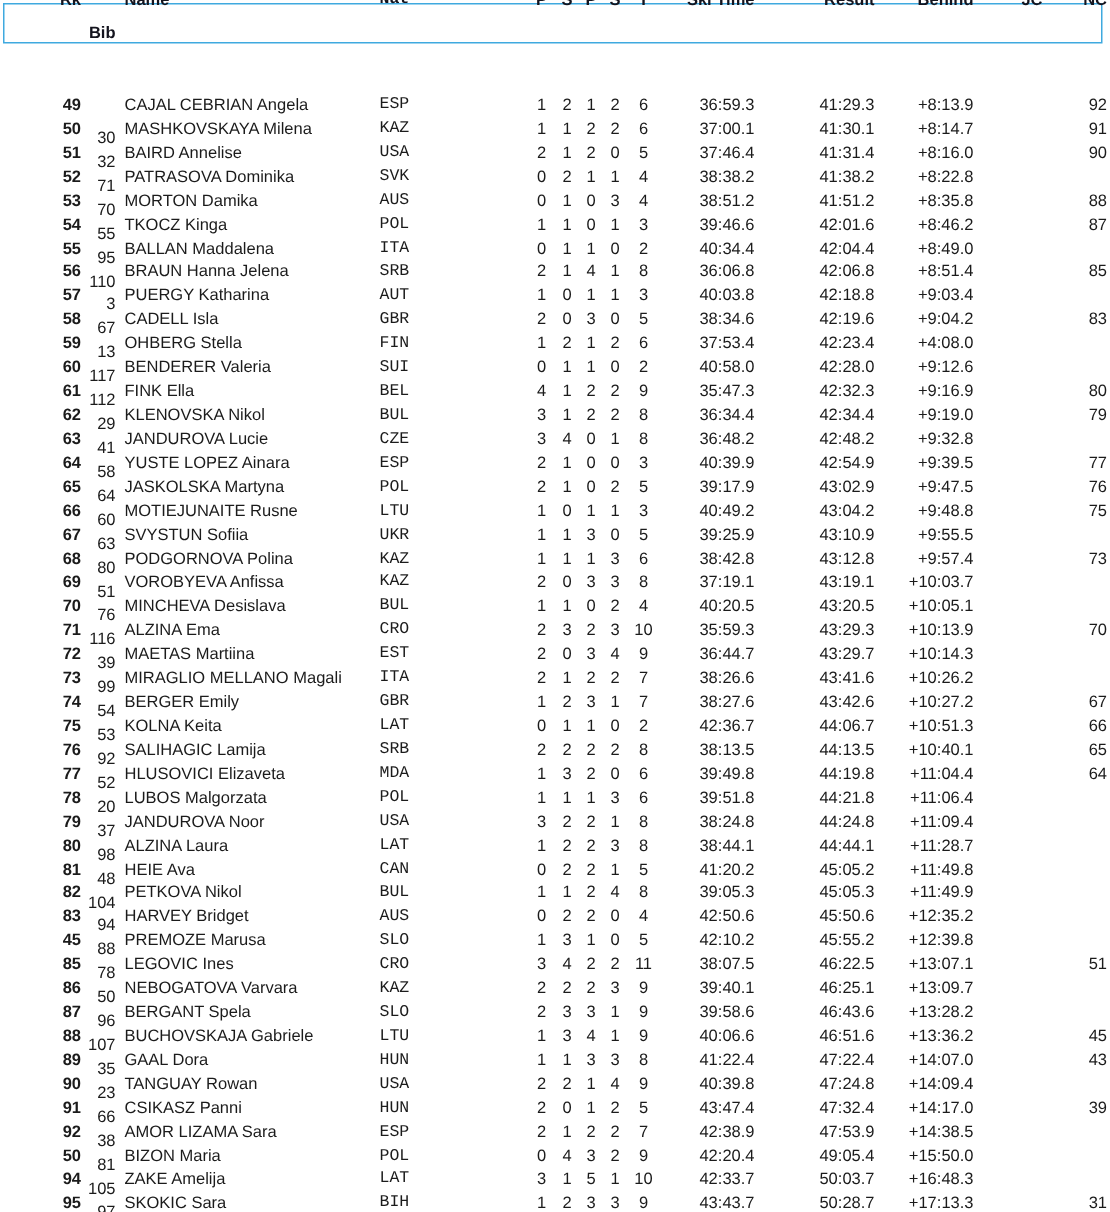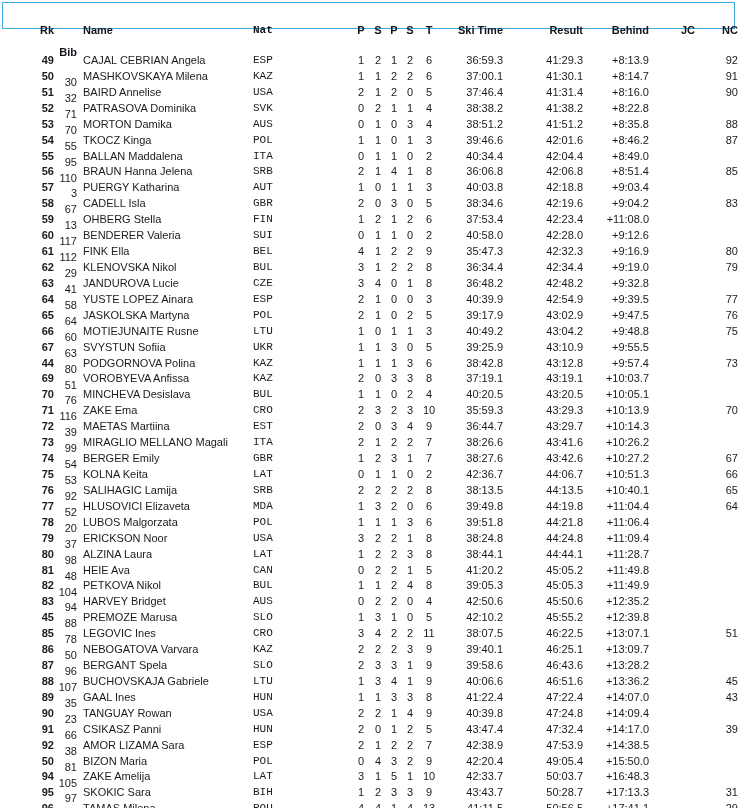--- a/index.html
+++ b/index.html
@@ -21,31 +21,31 @@
   }
   .hdr-box {
     position: absolute;
     left: 2px;
     top: 2px;
     width: 733px;
     height: 27px;
     border: 1px solid #3fa9df;
     box-sizing: border-box;
     display: flex;
-    align-items: flex-start;
+    align-items: flex-end;
   }
   .hdr-box .row {
     width: 740px;
     margin-left: -3px;
     font-weight: bold;
     color: #14141e;
   }
   .rows {
     position: absolute;
-    top: 33px;
+    top: 43px;
     left: 0;
     width: 740px;
   }
   .rows .row { height: 15.93px; }
   .c-rk   { text-align: right; padding-right: 2px; font-weight: bold; }
   .c-bib  { text-align: right; padding-right: 1px; margin-top: 44px; }
   .c-name { text-align: left; padding-left: 5px; font-weight: normal; white-space: nowrap; overflow: hidden; }
   .c-nat  { text-align: left; padding-left: 3px; font-family: Liberation Mono, monospace; }
   .c-num  { text-align: center; }
   .c-right{ text-align: right; padding-right: 2px; }
@@ -239,21 +239,21 @@
         <span class="c-bib">117</span>
         <span class="c-name">OHBERG Stella</span>
         <span class="c-nat">FIN</span>
         <span class="c-num">1</span>
         <span class="c-num">2</span>
         <span class="c-num">1</span>
         <span class="c-num">2</span>
         <span class="c-num">6</span>
         <span class="c-right">37:53.4</span>
         <span class="c-right">42:23.4</span>
-        <span class="c-right">+11:08.0</span>
+        <span class="c-right">+4:08.0</span>
         <span class="c-right"></span>
         <span class="c-right"></span>
       </div>
       <div class="row">
         <span class="c-rk">60</span>
         <span class="c-bib">112</span>
         <span class="c-name">BENDERER Valeria</span>
         <span class="c-nat">SUI</span>
         <span class="c-num">0</span>
         <span class="c-num">1</span>
@@ -372,21 +372,21 @@
         <span class="c-num">3</span>
         <span class="c-num">0</span>
         <span class="c-num">5</span>
         <span class="c-right">39:25.9</span>
         <span class="c-right">43:10.9</span>
         <span class="c-right">+9:55.5</span>
         <span class="c-right"></span>
         <span class="c-right"></span>
       </div>
       <div class="row">
-        <span class="c-rk">44</span>
+        <span class="c-rk">68</span>
         <span class="c-bib">51</span>
         <span class="c-name">PODGORNOVA Polina</span>
         <span class="c-nat">KAZ</span>
         <span class="c-num">1</span>
         <span class="c-num">1</span>
         <span class="c-num">1</span>
         <span class="c-num">3</span>
         <span class="c-num">6</span>
         <span class="c-right">38:42.8</span>
         <span class="c-right">43:12.8</span>
@@ -422,21 +422,21 @@
         <span class="c-num">4</span>
         <span class="c-right">40:20.5</span>
         <span class="c-right">43:20.5</span>
         <span class="c-right">+10:05.1</span>
         <span class="c-right"></span>
         <span class="c-right"></span>
       </div>
       <div class="row">
         <span class="c-rk">71</span>
         <span class="c-bib">39</span>
-        <span class="c-name">ZAKE Ema</span>
+        <span class="c-name">ALZINA Ema</span>
         <span class="c-nat">CRO</span>
         <span class="c-num">2</span>
         <span class="c-num">3</span>
         <span class="c-num">2</span>
         <span class="c-num">3</span>
         <span class="c-num">10</span>
         <span class="c-right">35:59.3</span>
         <span class="c-right">43:29.3</span>
         <span class="c-right">+10:13.9</span>
         <span class="c-right"></span>
@@ -550,21 +550,21 @@
         <span class="c-num">6</span>
         <span class="c-right">39:51.8</span>
         <span class="c-right">44:21.8</span>
         <span class="c-right">+11:06.4</span>
         <span class="c-right"></span>
         <span class="c-right"></span>
       </div>
       <div class="row">
         <span class="c-rk">79</span>
         <span class="c-bib">98</span>
-        <span class="c-name">ERICKSON Noor</span>
+        <span class="c-name">JANDUROVA Noor</span>
         <span class="c-nat">USA</span>
         <span class="c-num">3</span>
         <span class="c-num">2</span>
         <span class="c-num">2</span>
         <span class="c-num">1</span>
         <span class="c-num">8</span>
         <span class="c-right">38:24.8</span>
         <span class="c-right">44:24.8</span>
         <span class="c-right">+11:09.4</span>
         <span class="c-right"></span>
@@ -710,21 +710,21 @@
         <span class="c-num">9</span>
         <span class="c-right">40:06.6</span>
         <span class="c-right">46:51.6</span>
         <span class="c-right">+13:36.2</span>
         <span class="c-right"></span>
         <span class="c-right">45</span>
       </div>
       <div class="row">
         <span class="c-rk">89</span>
         <span class="c-bib">23</span>
-        <span class="c-name">GAAL Ines</span>
+        <span class="c-name">GAAL Dora</span>
         <span class="c-nat">HUN</span>
         <span class="c-num">1</span>
         <span class="c-num">1</span>
         <span class="c-num">3</span>
         <span class="c-num">3</span>
         <span class="c-num">8</span>
         <span class="c-right">41:22.4</span>
         <span class="c-right">47:22.4</span>
         <span class="c-right">+14:07.0</span>
         <span class="c-right"></span>

